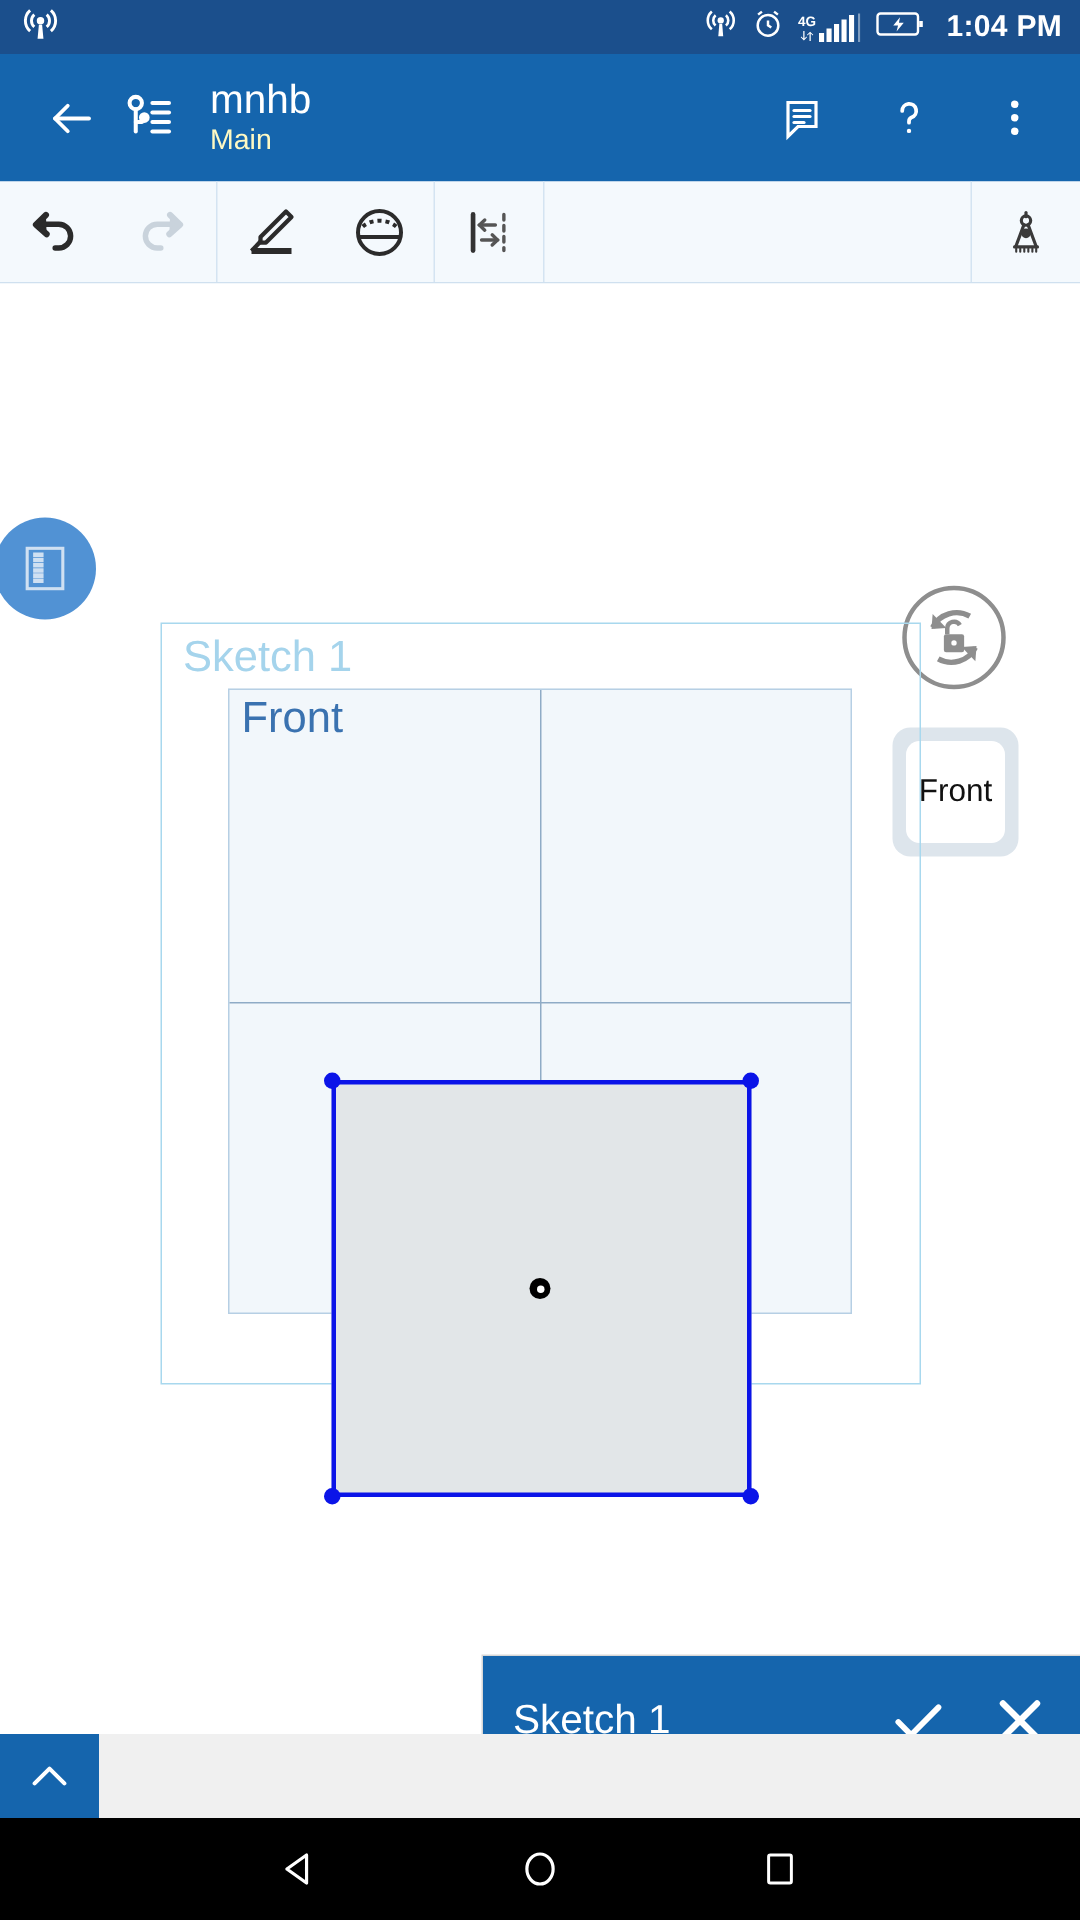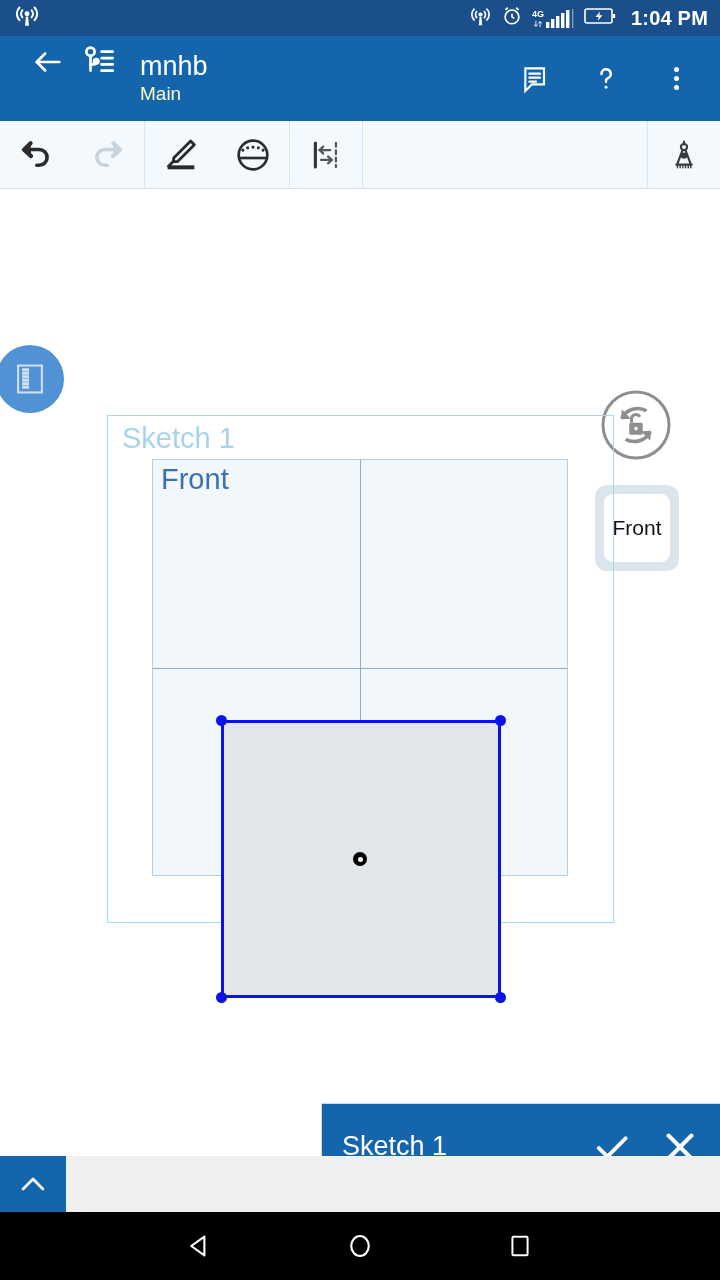--- a/index.html
+++ b/index.html
@@ -19,21 +19,21 @@
   }
   .sb-left { display: flex; align-items: center; }
   .sb-right { margin-left: auto; display: flex; align-items: center; gap: 9px; }
   .sb-time { font-size: 20px; font-weight: bold; letter-spacing: .2px; margin-left: 4px; }
   .net-group { display: flex; align-items: flex-end; gap: 1px; }
   .lbl4g { font-size: 9px; font-weight: bold; line-height: 9px; }
 
   
   .appbar {
     position: absolute; left: 0; top: 36px; width: 720px; height: 85px;
-    background: #1565ad; color: #fff; display: flex; 
+    background: #1565ad; color: #fff; display: flex; align-items: center;
     padding: 0 18px 0 22px;
   }
   .appbar-icon { width: 52px; height: 52px; display: flex; align-items: center; justify-content: center; cursor: pointer; }
   .doc-titles { margin-left: 14px; display: flex; flex-direction: column; justify-content: center; }
   .doc-name { font-size: 27px; line-height: 31px; font-weight: normal; }
   .doc-branch { font-size: 19px; line-height: 24px; color: #fef9c3; }
   .appbar-right { margin-left: auto; display: flex; align-items: center; gap: 18px; }
 
   
   .toolbar {

